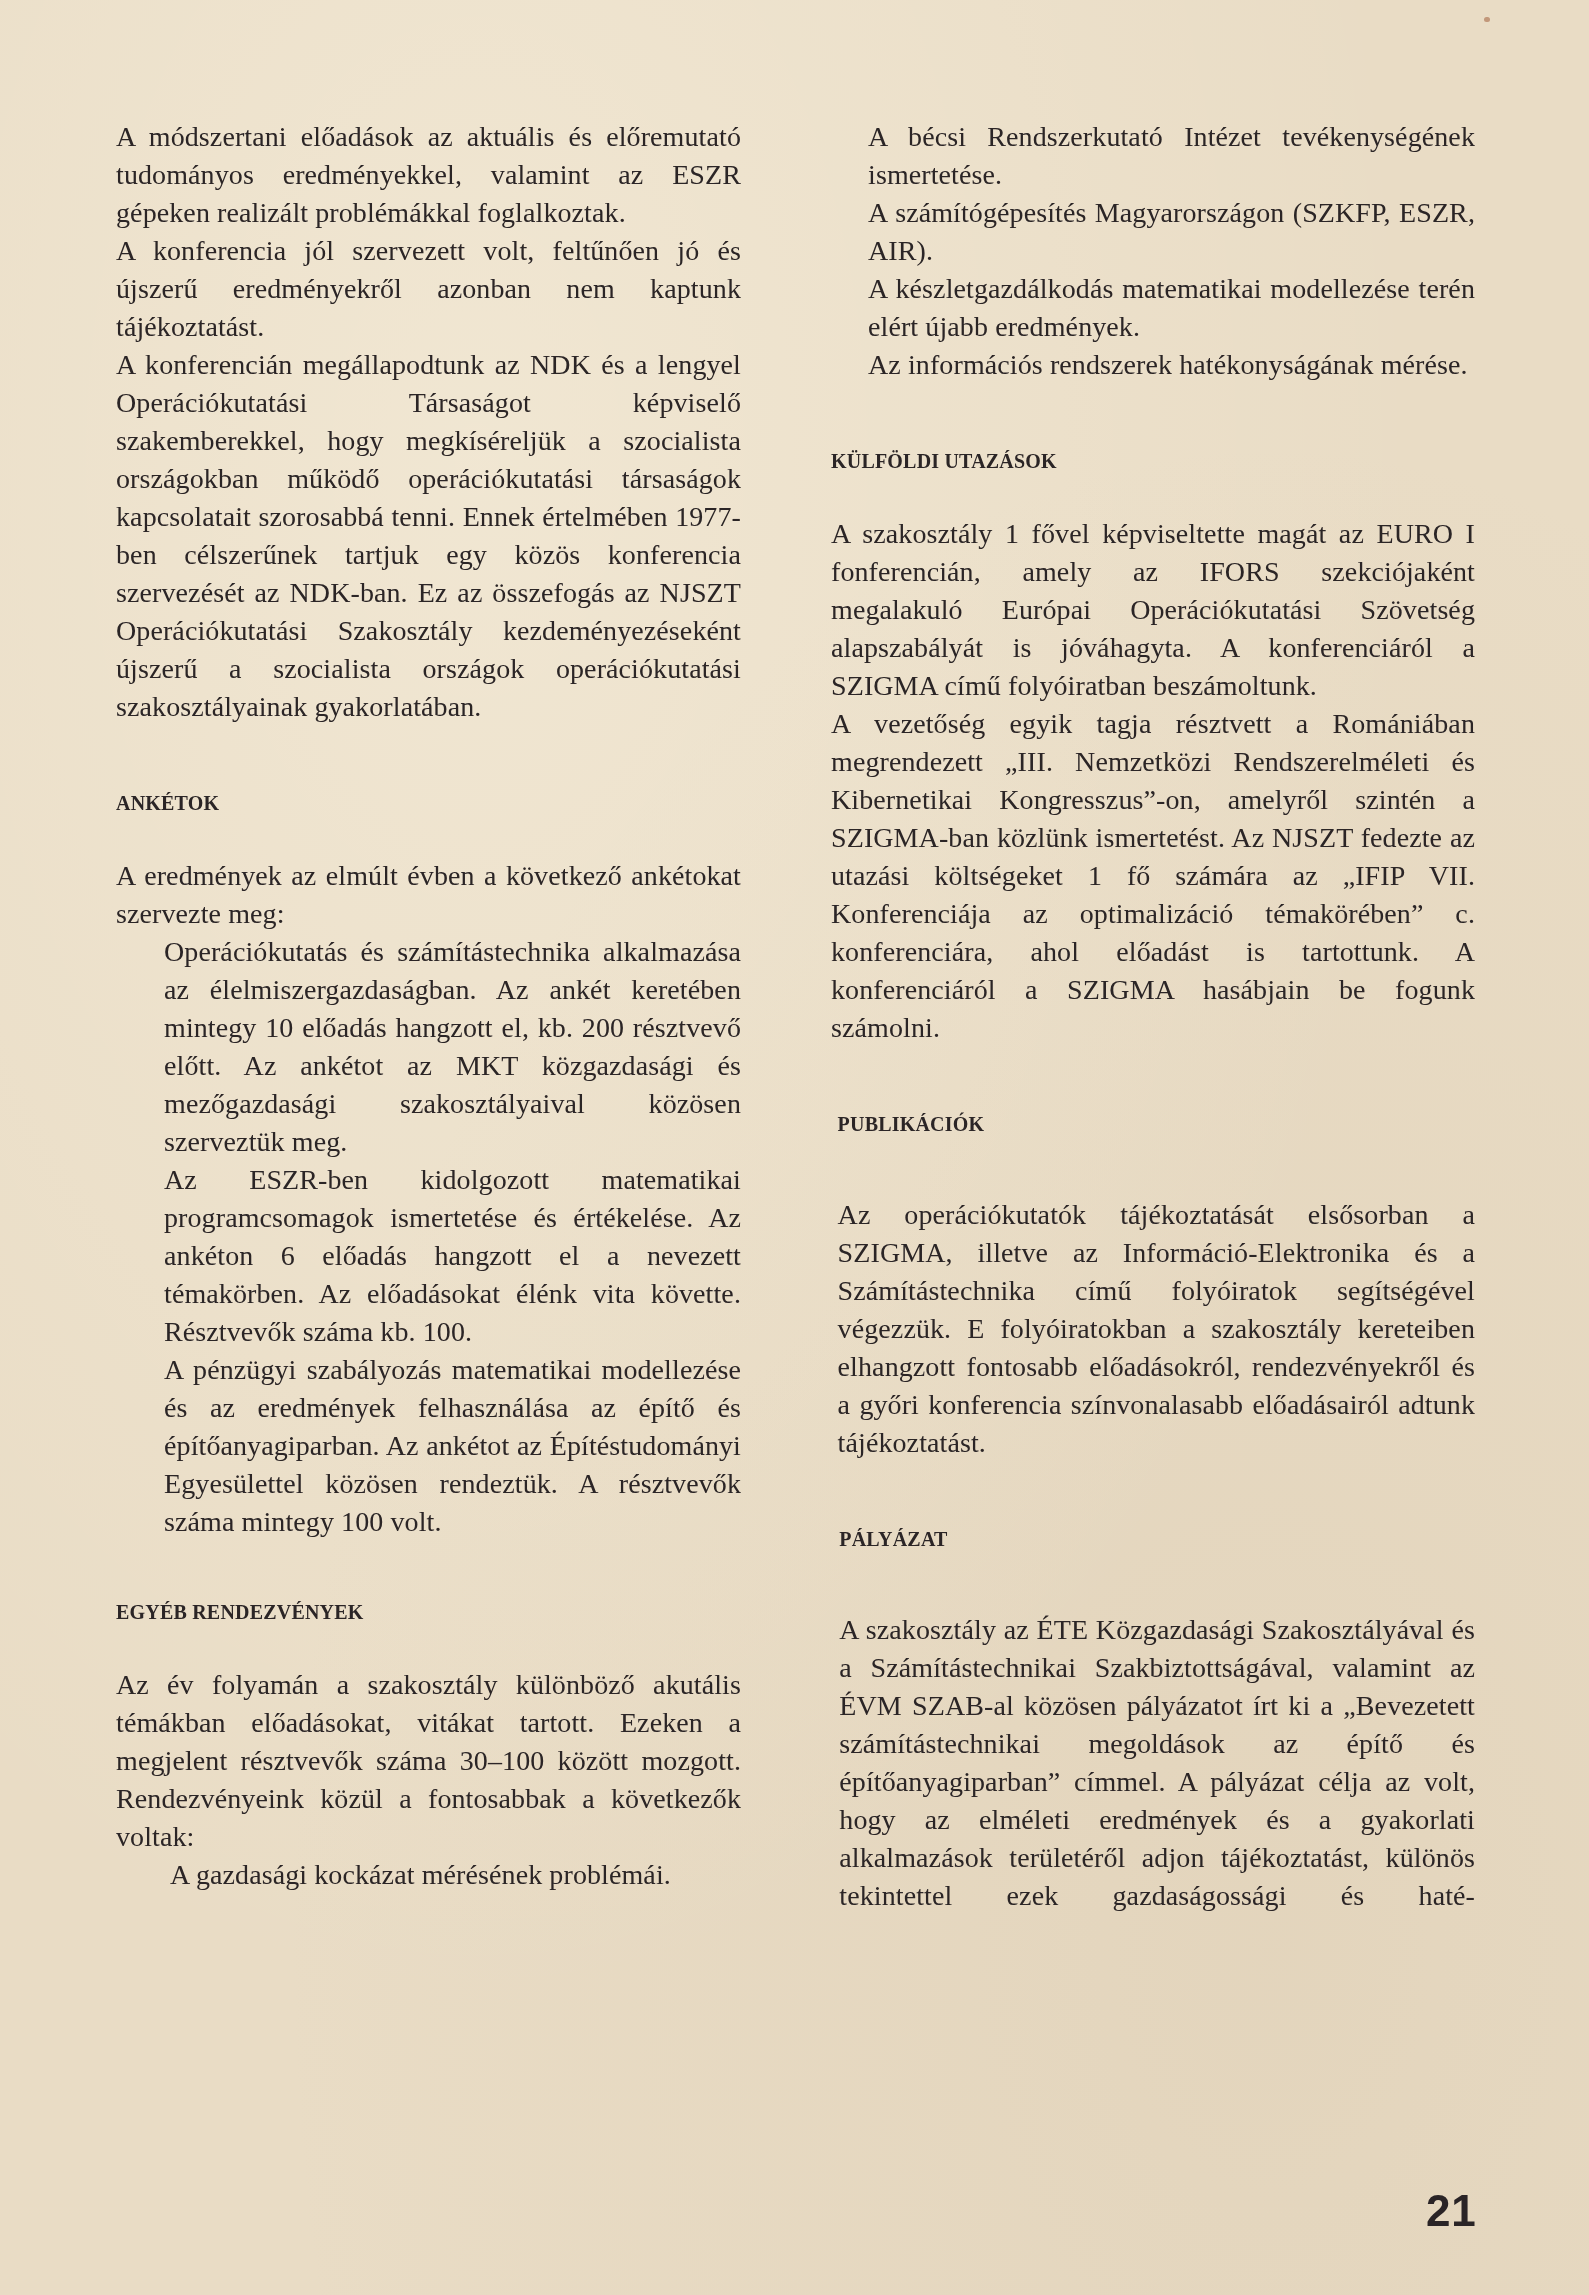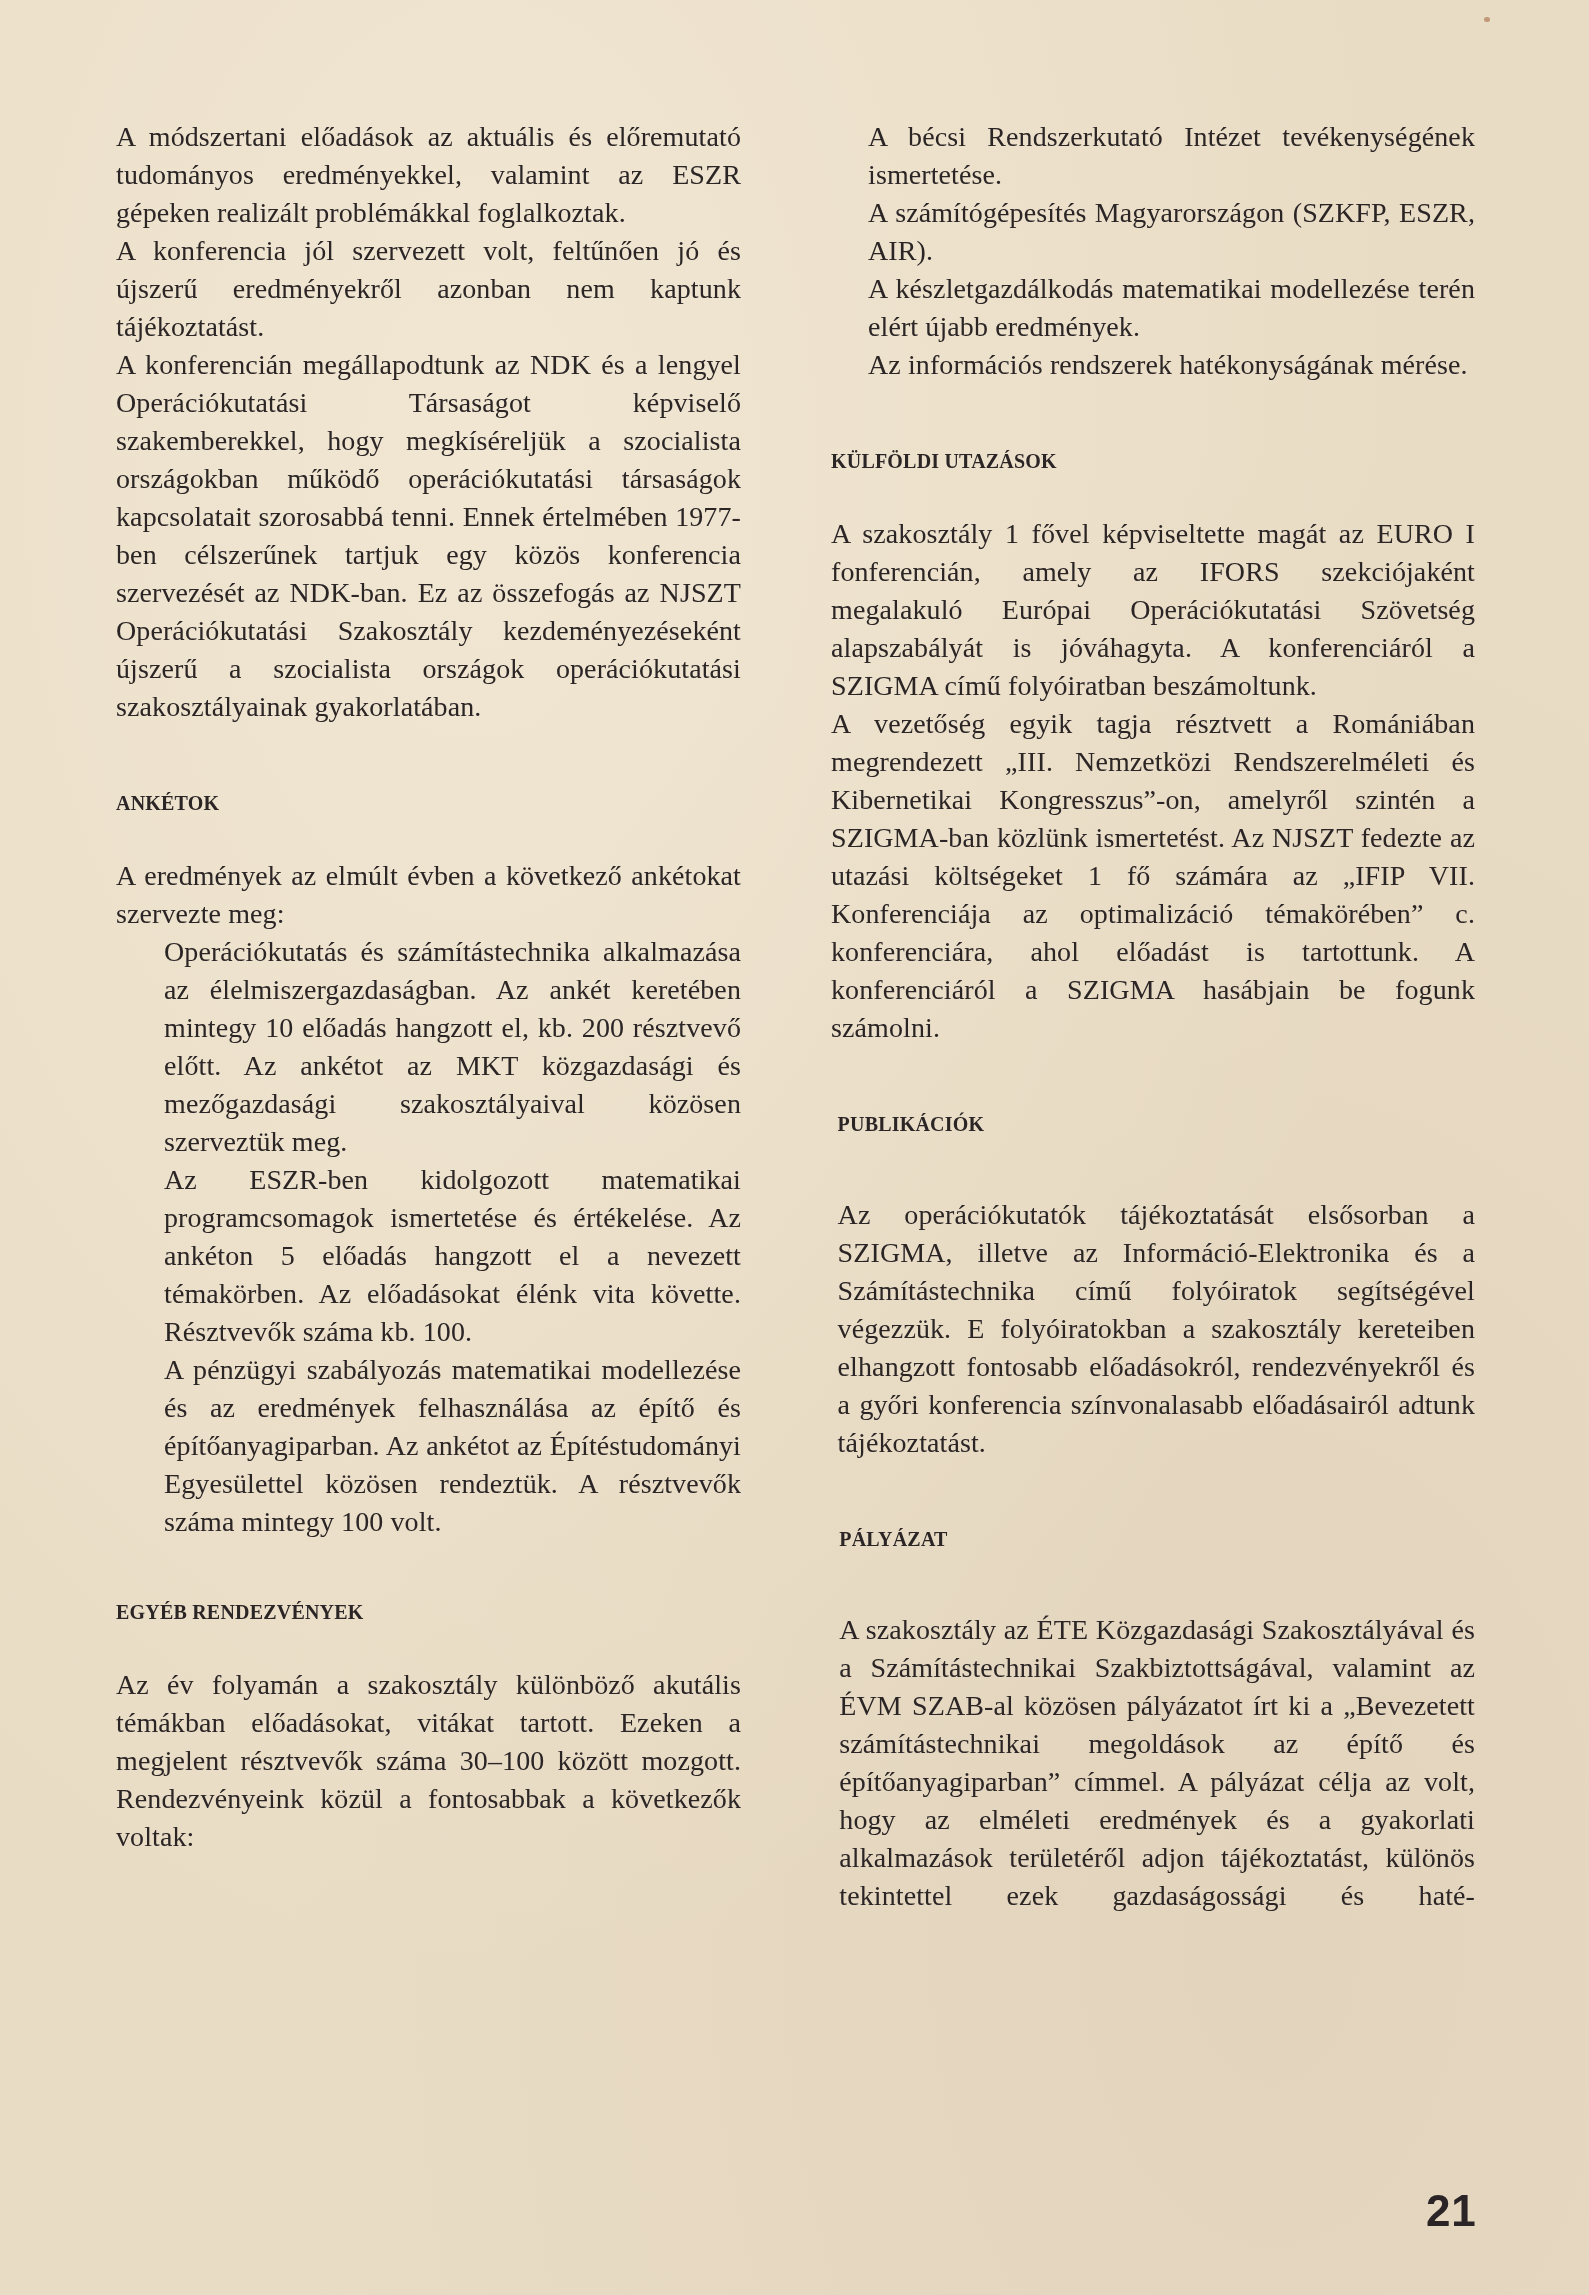--- a/index.html
+++ b/index.html
@@ -79,27 +79,28 @@
   <div class="column col-left">
     <p class="para">A módszertani előadások az aktuális és előremutató tudományos eredményekkel, valamint az ESZR gépeken realizált problémákkal foglalkoztak.</p>
     <p class="para">A konferencia jól szervezett volt, feltűnően jó és újszerű eredményekről azonban nem kaptunk tájékoztatást.</p>
     <p class="para">A konferencián megállapodtunk az NDK és a lengyel Operációkutatási Társaságot képviselő szakemberekkel, hogy megkíséreljük a szocialista országokban működő operációkutatási társaságok kapcsolatait szorosabbá tenni. Ennek értelmében 1977-ben célszerűnek tartjuk egy közös konferencia szervezését az NDK-ban. Ez az összefogás az NJSZT Operációkutatási Szakosztály kezdeményezéseként újszerű a szocialista országok operációkutatási szakosztályainak gyakorlatában.</p>
 
     <div class="spacer-lg"></div>
     <h2 class="heading">ANKÉTOK</h2>
     <div class="spacer-sm"></div>
     <p class="para">A eredmények az elmúlt évben a következő ankétokat szervezte meg:</p>
     <p class="para indent" style="margin-left:48px">Operációkutatás és számítástechnika alkalmazása az élelmiszergazdaságban. Az ankét keretében mintegy 10 előadás hangzott el, kb. 200 résztvevő előtt. Az ankétot az MKT közgazdasági és mezőgazdasági szakosztályaival közösen szerveztük meg.</p>
-    <p class="para indent">Az ESZR-ben kidolgozott matematikai programcsomagok ismertetése és értékelése. Az ankéton 5 előadás hangzott el a nevezett témakörben. Az előadásokat élénk vita követte. Résztvevők száma kb. 100.</p>
+    <p class="para indent">Az ESZR-ben kidolgozott matematikai programcsomagok ismertetése és értékelése. Az ankéton 6 előadás hangzott el a nevezett témakörben. Az előadásokat élénk vita követte. Résztvevők száma kb. 100.</p>
     <p class="para indent">A pénzügyi szabályozás matematikai modellezése és az eredmények felhasználása az építő és építőanyagiparban. Az ankétot az Építéstudományi Egyesülettel közösen rendeztük. A résztvevők száma mintegy 100 volt.</p>
 
     <div class="spacer-md"></div>
     <h2 class="heading">EGYÉB RENDEZVÉNYEK</h2>
     <div class="spacer-sm"></div>
     <p class="para">Az év folyamán a szakosztály különböző akutális témákban előadásokat, vitákat tartott. Ezeken a megjelent résztvevők száma 30–100 között mozgott. Rendezvényeink közül a fontosabbak a következők voltak:</p>
+    <p class="para indent" style="margin-left:54px">A gazdasági kockázat mérésének problémái.</p>
   </div>
 
   <div class="column col-right">
     <p class="para" style="margin-left:37px">A bécsi Rendszerkutató Intézet tevékenységének ismertetése.</p>
     <p class="para" style="margin-left:37px">A számítógépesítés Magyarországon (SZKFP, ESZR, AIR).</p>
     <p class="para" style="margin-left:37px">A készletgazdálkodás matematikai modellezése terén elért újabb eredmények.</p>
     <p class="para" style="margin-left:37px">Az információs rendszerek hatékonyságának mérése.</p>
 
     <div class="spacer-lg"></div>
     <h2 class="heading">KÜLFÖLDI UTAZÁSOK</h2>

